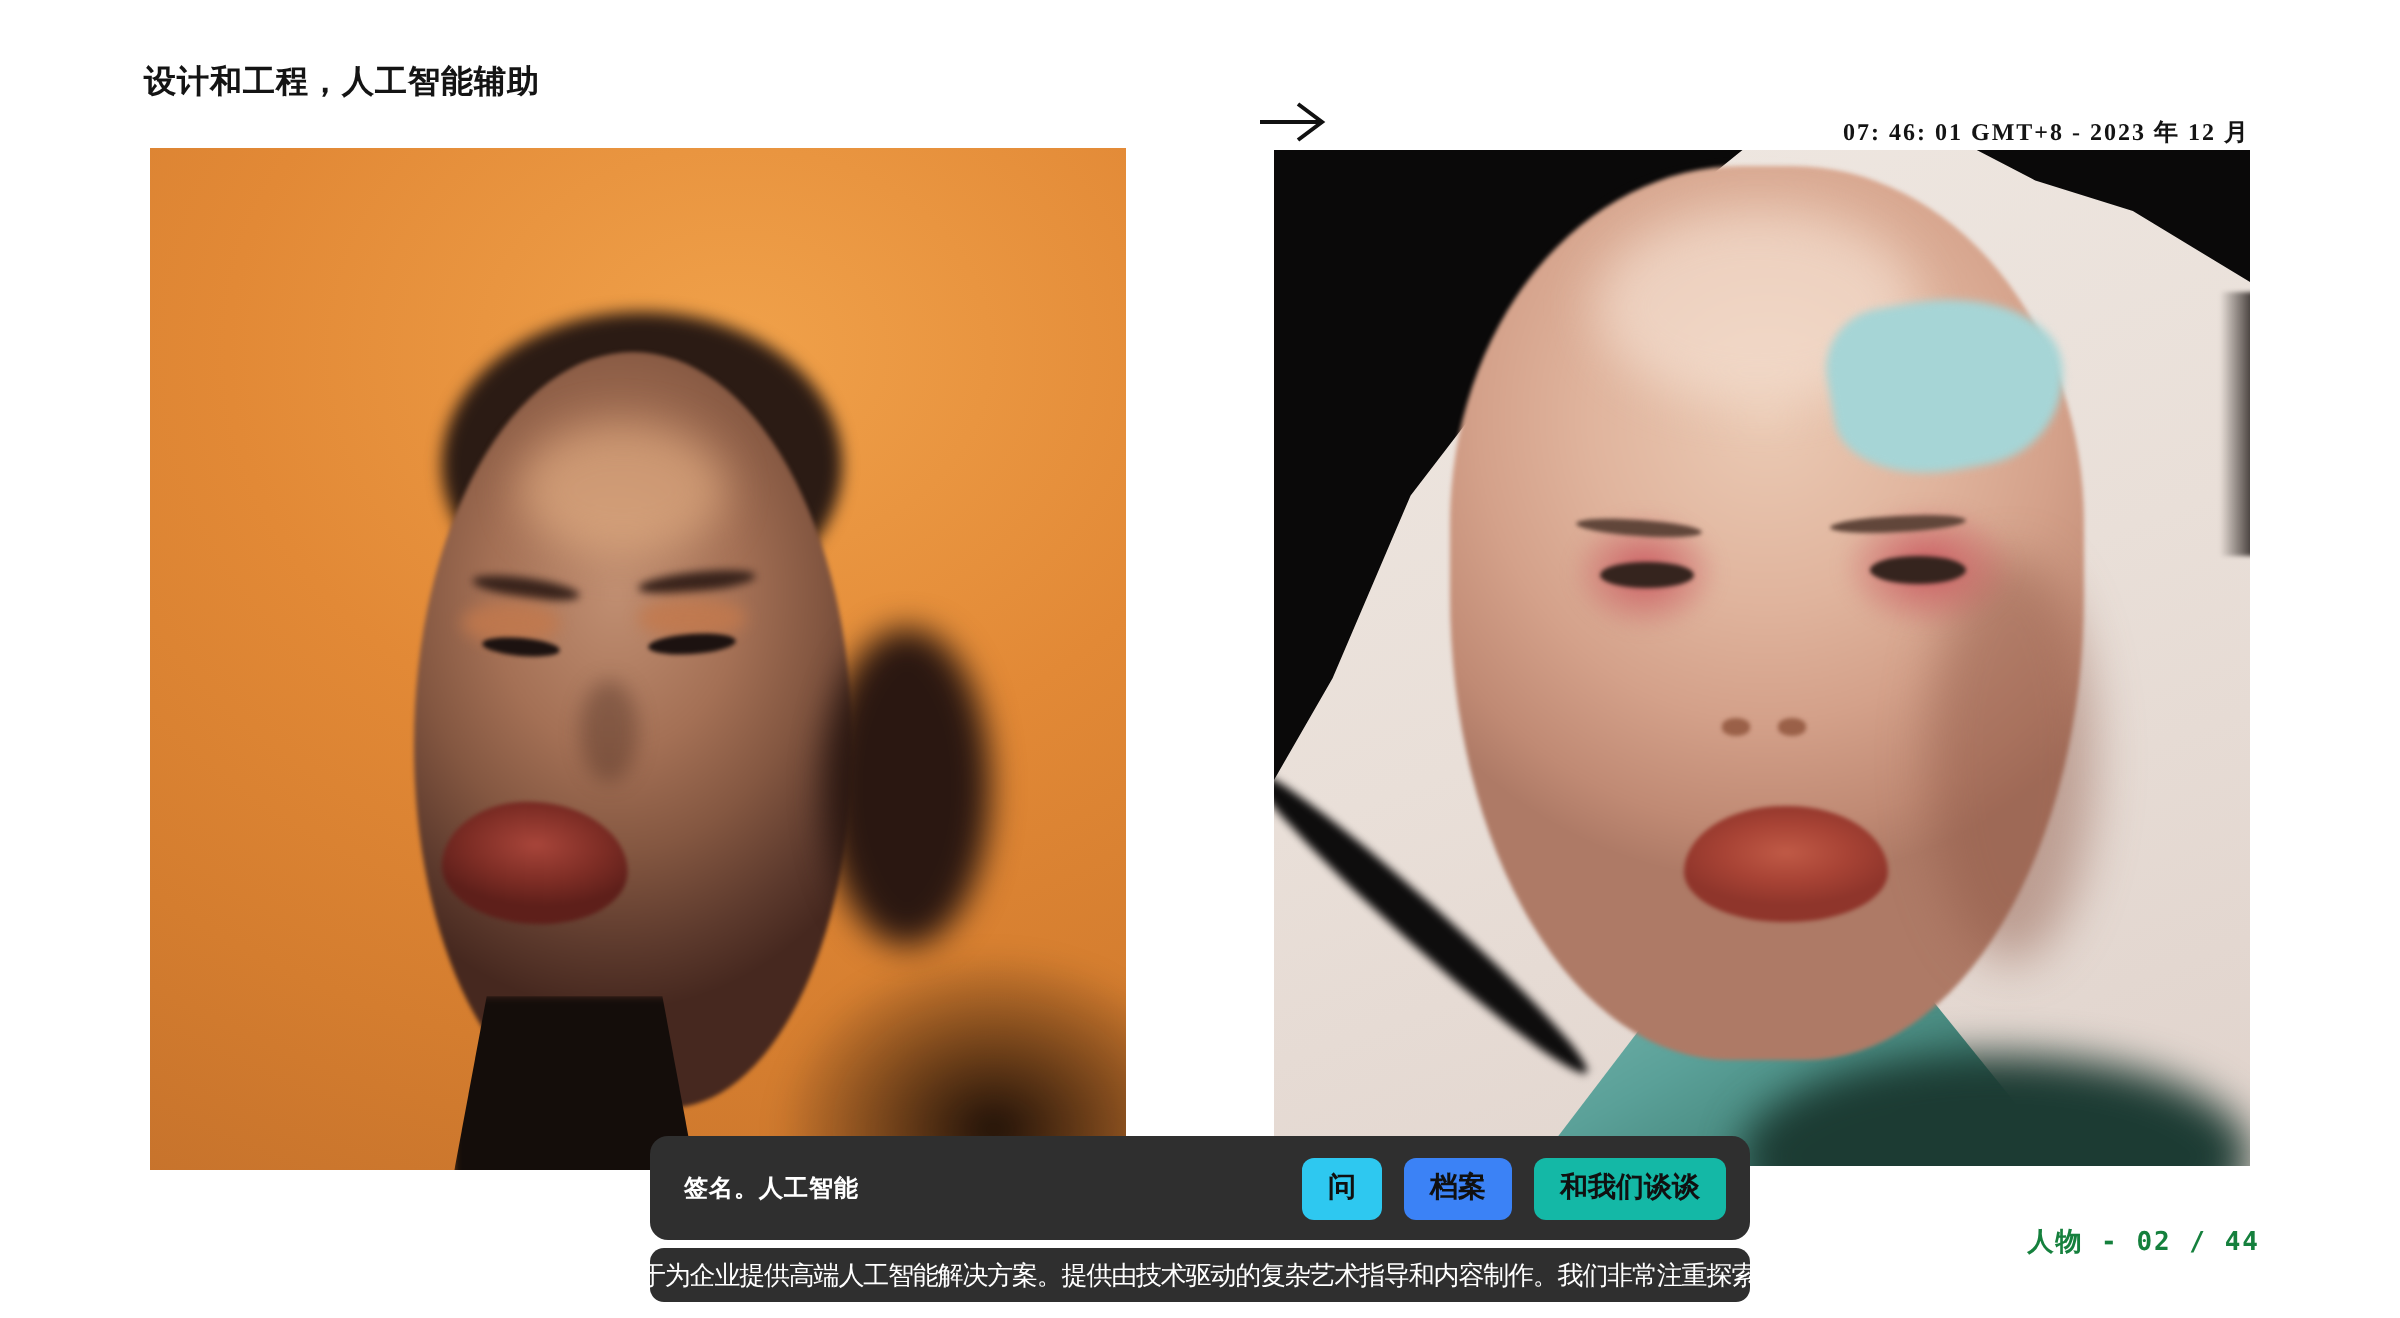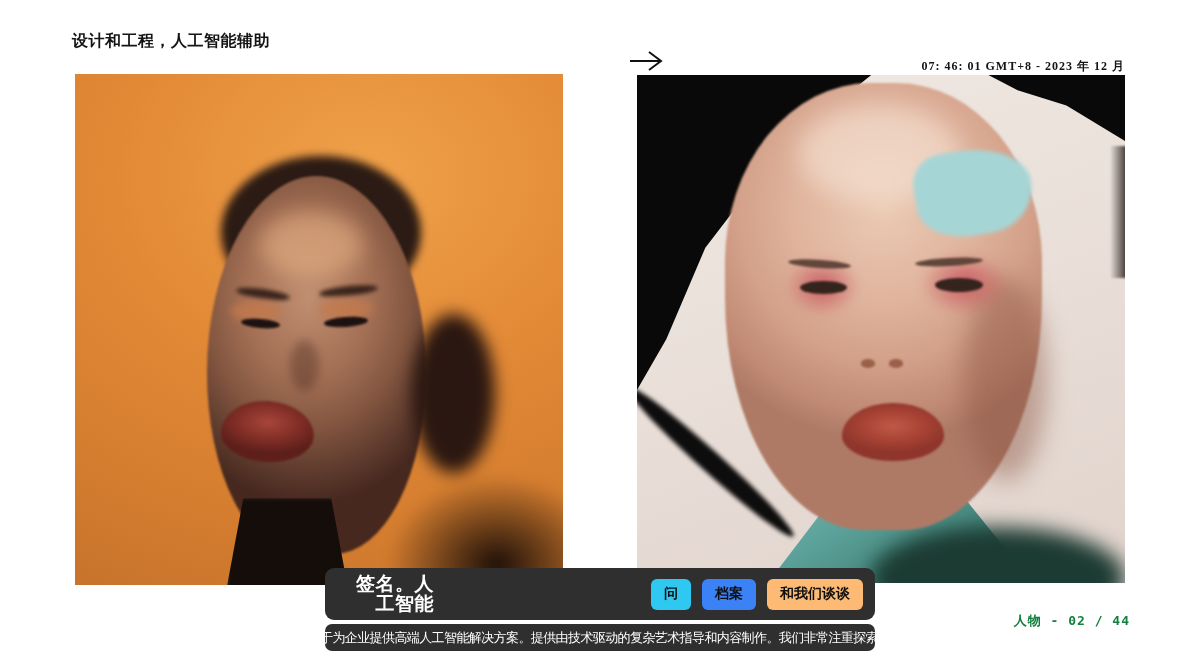--- a/index.html
+++ b/index.html
@@ -104,29 +104,29 @@
   .rf-nostril-r { left:51.6%; top:56%; width:3%; height:1.6%; background:#9A6048;
     border-radius:50%; filter:blur(1px); }
   .rf-lips { left:42%; top:64.5%; width:21%; height:11.5%;
     background:radial-gradient(55% 45% at 50% 40%, #C05A46 0%, #A84335 55%, #8F352B 100%);
     border-radius:50% 50% 50% 50% / 58% 58% 44% 44%; filter:blur(1px); }
 
   
   .signature-bar { position:absolute; left:325px; top:568px; width:550px; height:52px;
     background:#2F2F2F; border-radius:9px; display:flex; align-items:center;
     justify-content:space-between; padding:0 12px 0 17px; z-index:5; }
-  .signature { width:92px; text-align:right; color:#fff; font-size:19px; font-weight:600;
+  .signature { width:92px; text-align:left; color:#fff; font-size:12px; font-weight:600;
     line-height:20px; letter-spacing:.5px; }
   .btn-row { display:flex; align-items:center; gap:11px; }
   .btn { height:31px; border:none; border-radius:6px; font-size:14px; font-weight:600;
     color:#101010; padding:0 13px; cursor:pointer;
     font-family:"Liberation Sans", sans-serif; }
   .btn-ask { background:#2EC8F0; }
   .btn-archive { background:#3b82f6; }
-  .btn-talk { background:#fdba74; }
+  .btn-talk { background:#14b8a6; }
 
   .ticker-bar { position:absolute; left:325px; top:624px; width:550px; height:27px;
     background:#2F2F2F; border-radius:7px; overflow:hidden; z-index:5;
     display:flex; align-items:center; }
   .ticker-text { white-space:nowrap; color:#fff; font-size:13px; font-weight:500;
     letter-spacing:-.6px; margin-left:-5px; }
 
   
   .counter { position:absolute; right:70px; top:612px; font-size:13px; font-weight:700;
     color:#15803d; letter-spacing:1px; font-family:"DejaVu Sans Mono", monospace; }

